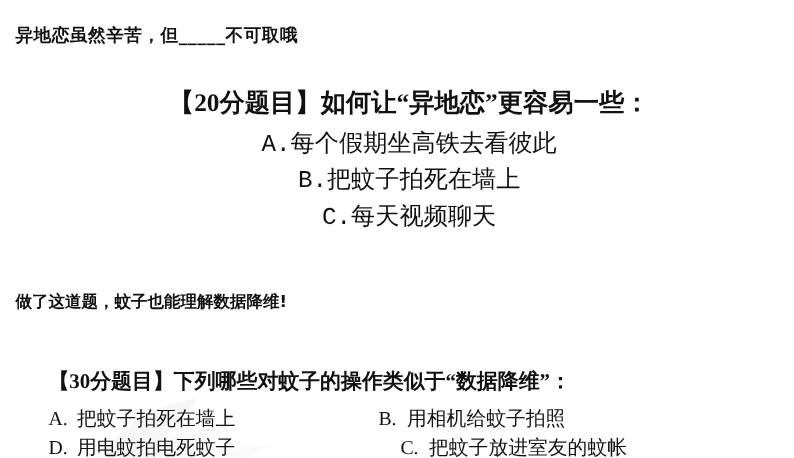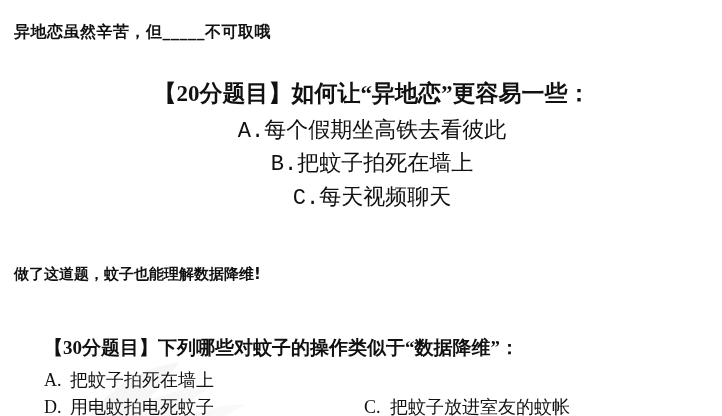--- a/index.html
+++ b/index.html
@@ -144,20 +144,23 @@
 
   <div class="subhead">做了这道题，蚊子也能理解数据降维!</div>
 
   <div class="block-b">
     <div class="q-title-2">【30分题目】下列哪些对蚊子的操作类似于“数据降维”：</div>
     <div class="grid-options">
       <div class="grid-row">
         <div class="grid-cell">
           <span class="opt-letter">A.</span><span>把蚊子拍死在墙上</span>
         </div>
+        <div class="grid-cell second">
+          <span class="opt-letter">B.</span><span>用相机给蚊子拍照</span>
+        </div>
       </div>
       <div class="grid-row">
         <div class="grid-cell second">
           <span class="opt-letter">D.</span><span>用电蚊拍电死蚊子</span>
         </div>
         <div class="grid-cell">
           <span class="opt-letter">C.</span><span>把蚊子放进室友的蚊帐</span>
         </div>
       </div>
     </div>

